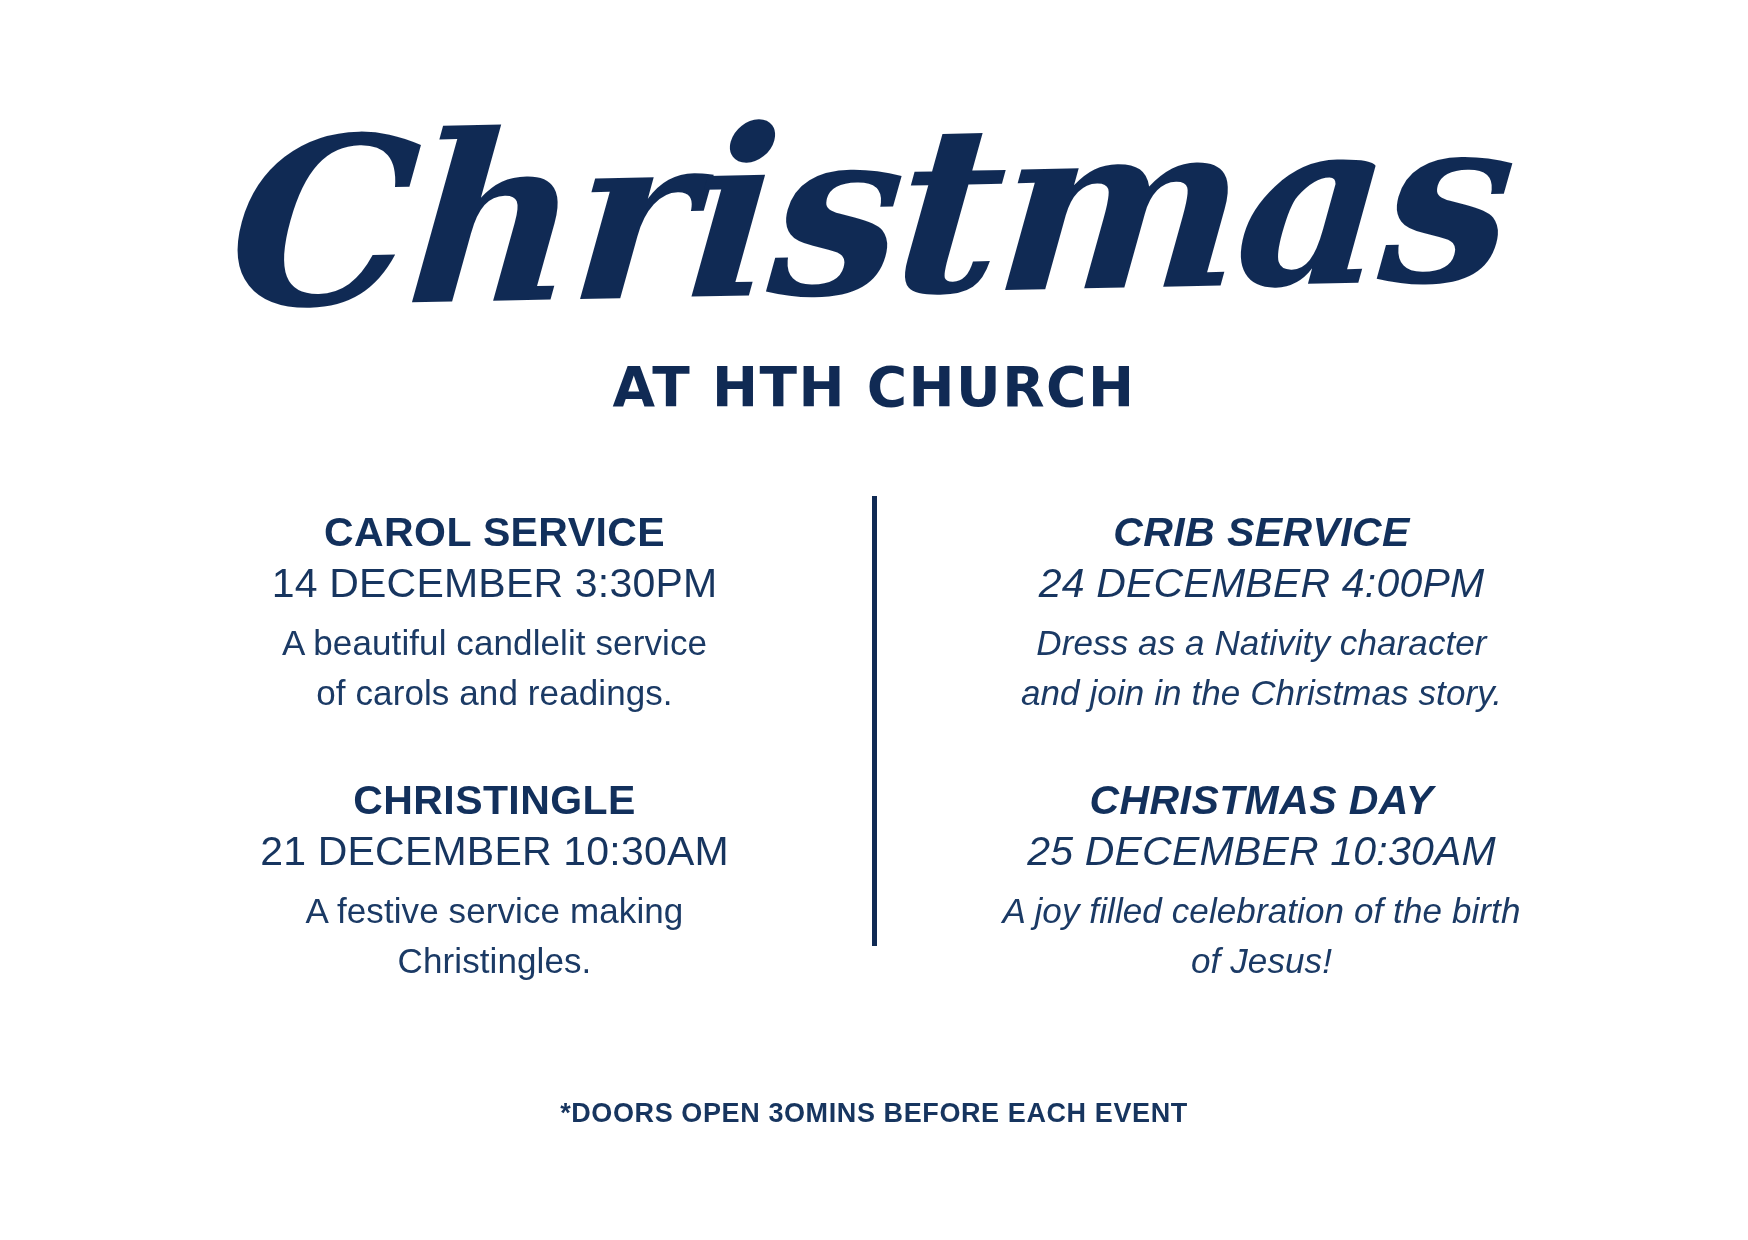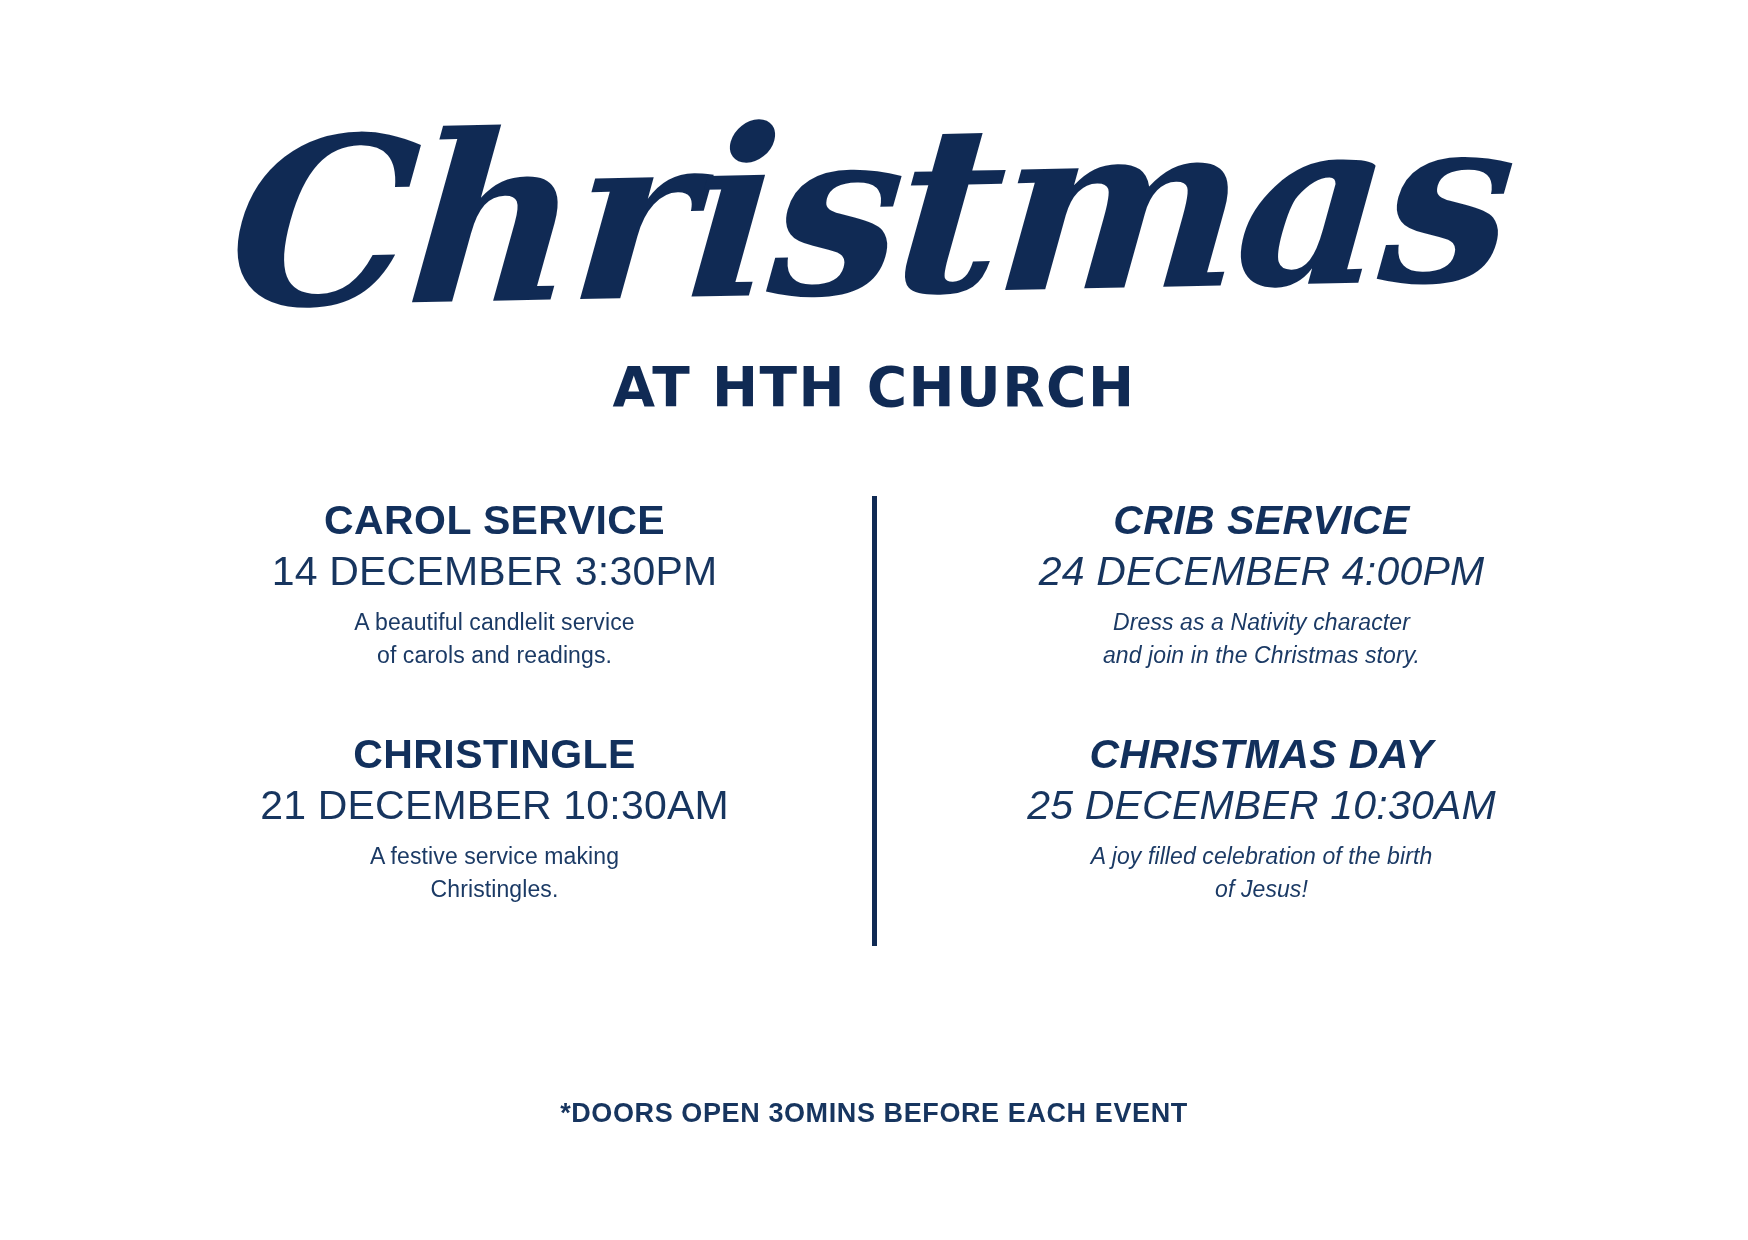--- a/index.html
+++ b/index.html
@@ -62,20 +62,21 @@
     width: 1748px;
     height: 450px;
     display: flex;
     flex-direction: row;
     align-items: flex-start;
     justify-content: center;
   }
   .column {
     width: 680px;
     box-sizing: border-box;
+    margin-top: 12px;
   }
   .column.left {
     padding-right: 30px;
   }
   .column.right {
     padding-left: 46px;
     font-style: italic;
   }
   .divider {
     width: 5px;
@@ -107,21 +108,21 @@
     font-weight: 400;
     font-size: 41px;
     line-height: 1.22;
     color: #17355F;
     letter-spacing: 0.2px;
     margin: 2px 0 0 0;
   }
   .event-desc {
     font-family: "Liberation Sans", sans-serif;
     font-weight: 400;
-    font-size: 23px;
+    font-size: 35px;
     line-height: 1.42;
     color: #1B3A65;
     letter-spacing: 0.1px;
     margin: 10px 0 0 0;
     white-space: pre-line;
   }
 
   
   .footer {
     position: absolute;

